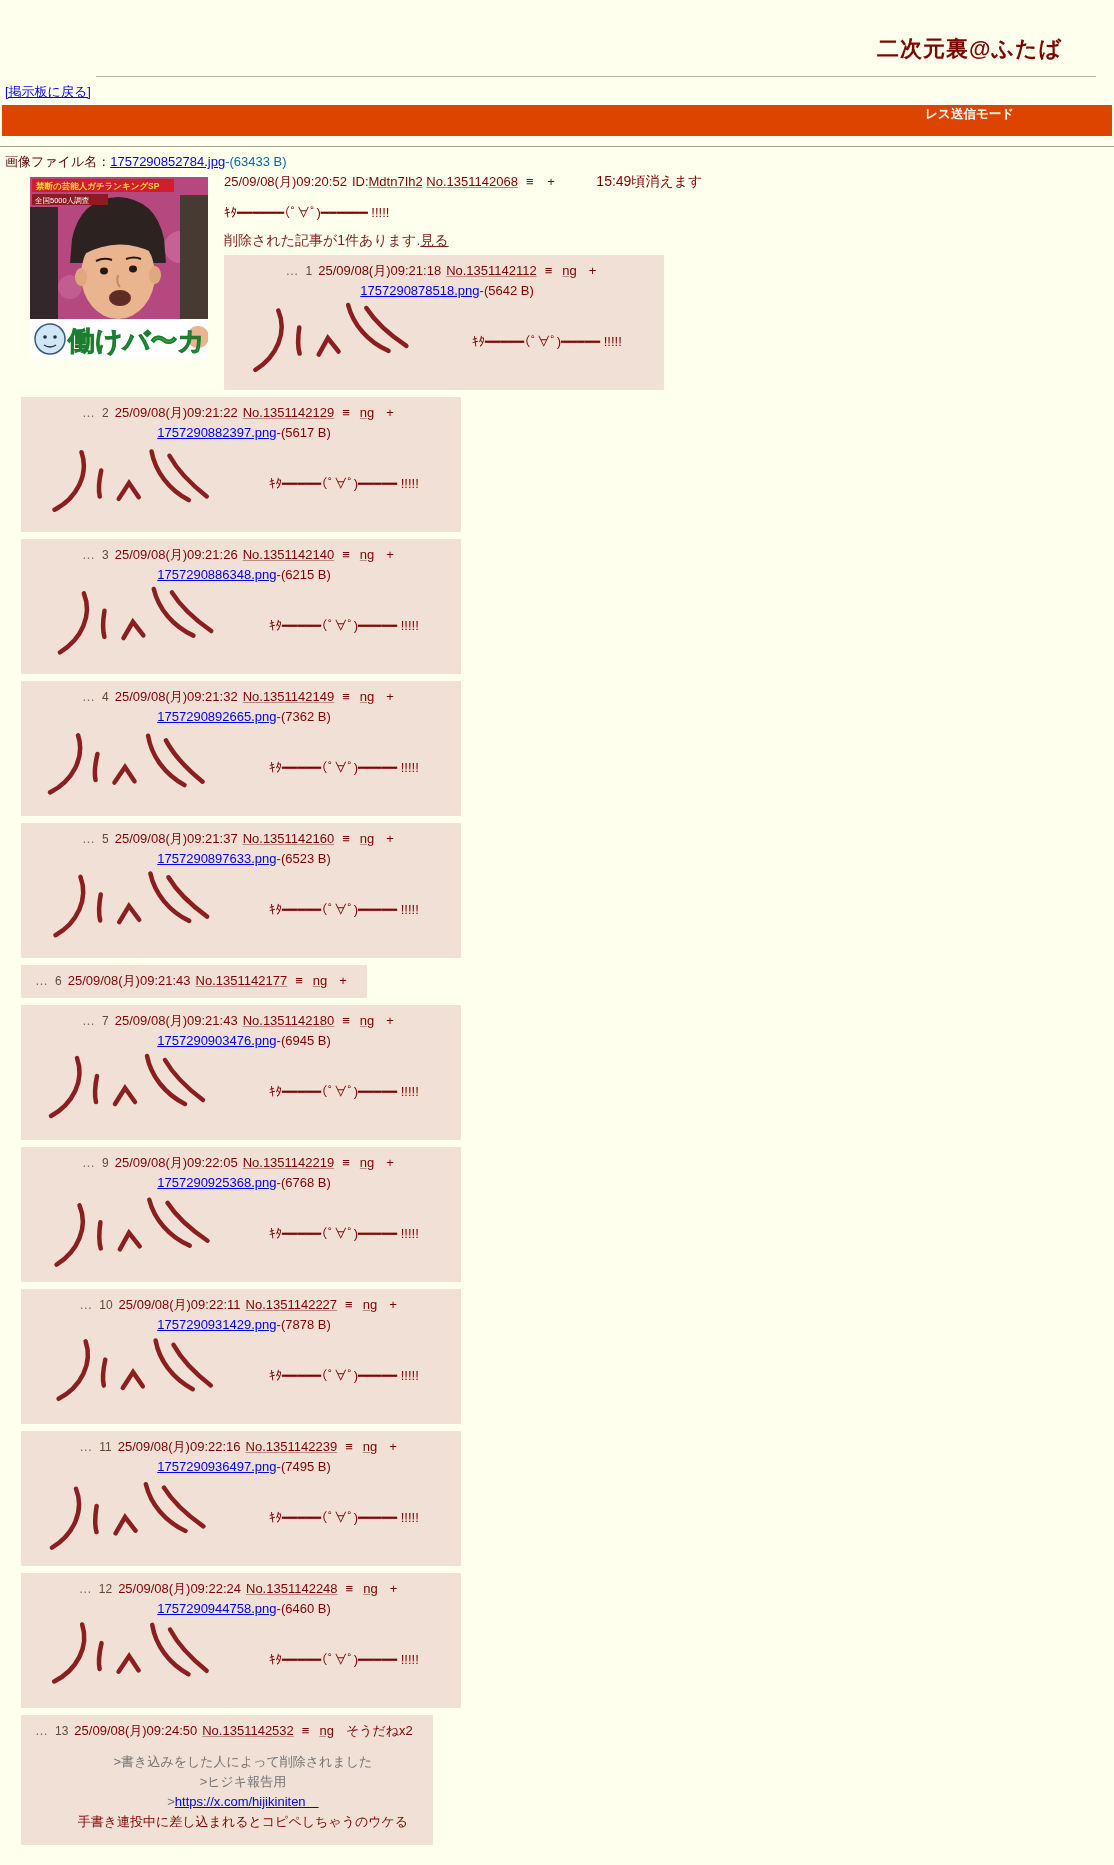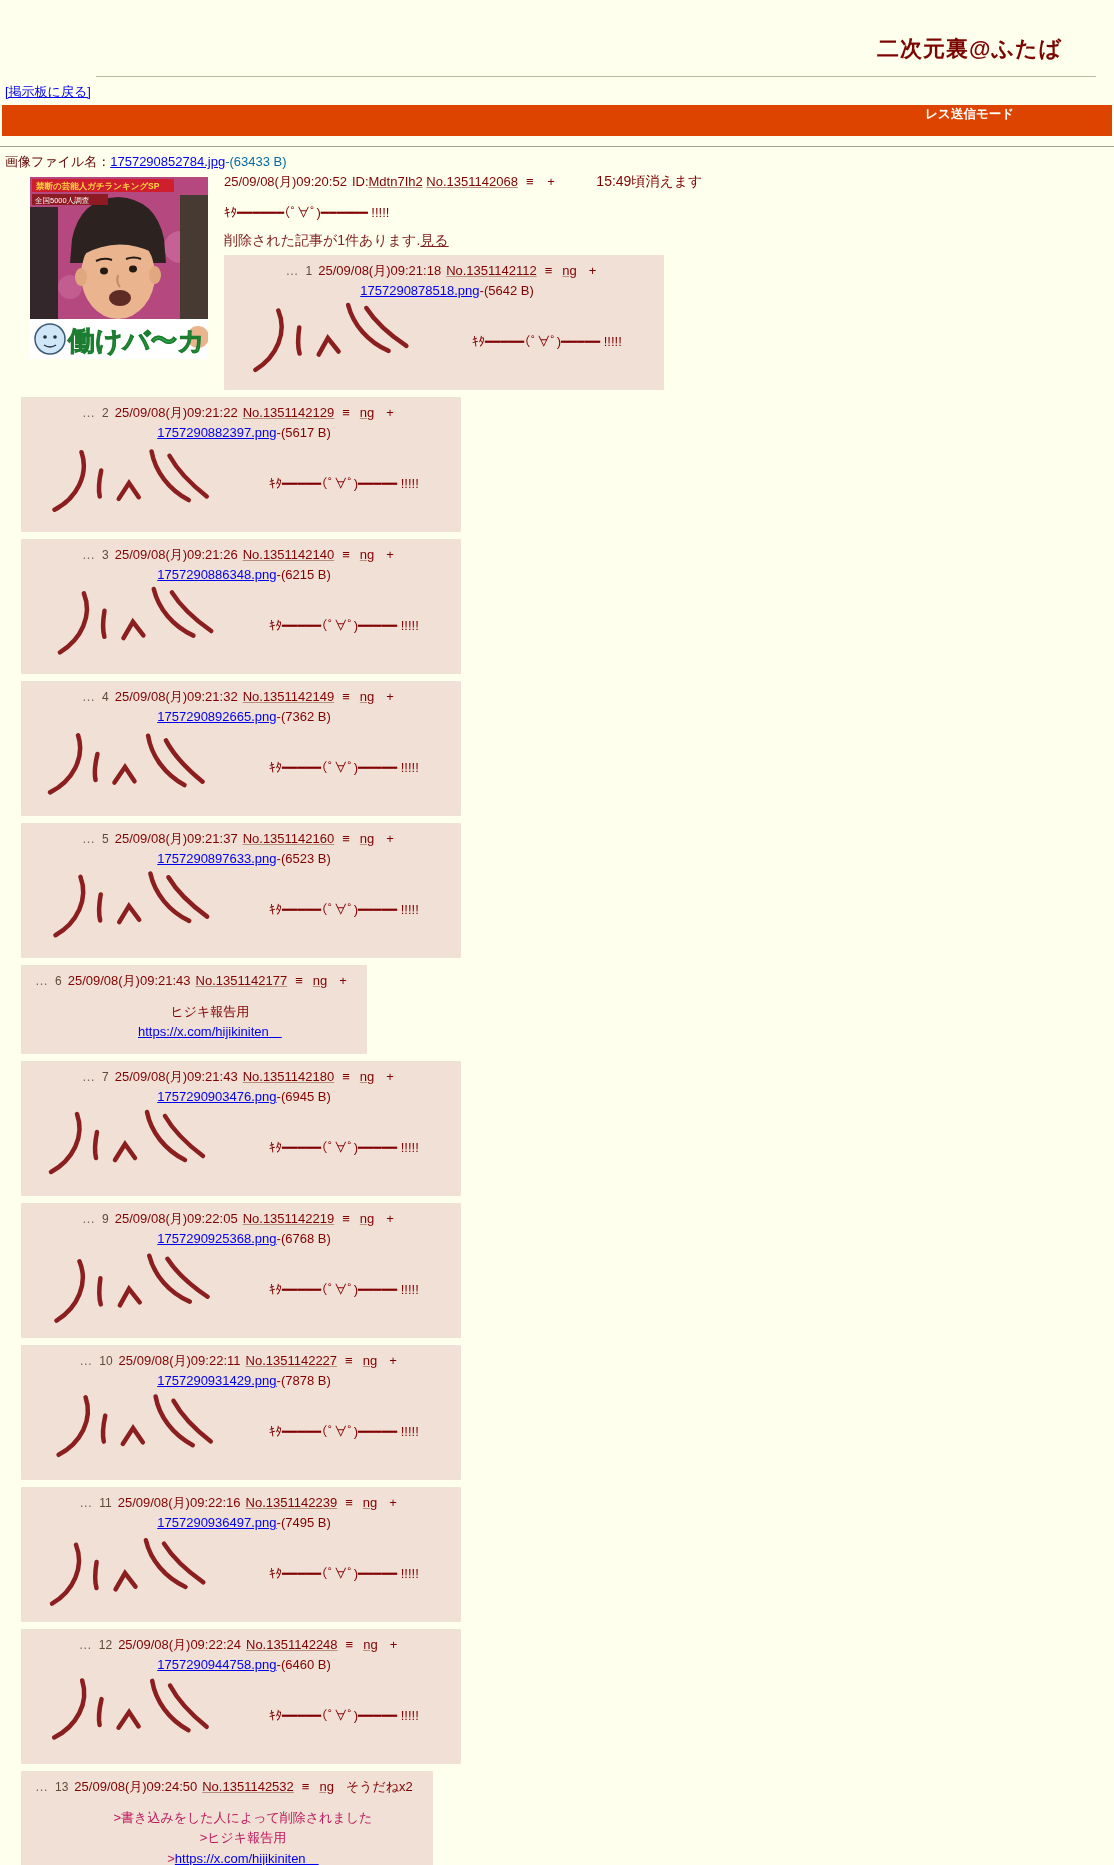--- a/index.html
+++ b/index.html
@@ -43,21 +43,21 @@
     padding:5px 10px 8px 6px;border-radius:1px;vertical-align:top;text-align:center;
   }
   .reply-box.has-image{width:424px;}
   .dots{color:#7d6a58;margin:0 7px 0 2px;}
   .file-line{margin:3px 0 2px 10px;}
   .file-line .fsize{color:#800000;}
   .media{display:flex;align-items:center;margin-top:2px;gap:32px;}
   .sketch{flex:0 0 auto;}
   .comment{margin-left:12px;white-space:nowrap;}
   .reply-body{margin:12px 0 4px 36px;line-height:1.55;}
-  .quote{color:#be185d;}
+  .quote{color:#737373;}
   .clr{clear:both;}
 </style>
 </head>
 <body>
 
 
 
 <div class="title">二次元裏@ふたば</div>
 <hr class="title-hr">
 <a class="backlink">[掲示板に戻る]</a>
@@ -171,24 +171,21 @@
               <g transform="rotate(-1 99 41) translate(4,0)" stroke="#8b1f1f" stroke-width="4.5" fill="none" stroke-linecap="round">
                 <path d="M50,8 C58,30 46,54 24,66"></path>
                 <path d="M70,26 C68,36 67,44 69,52"></path>
                 <path d="M88,54 L98,38 L108,52"></path>
                 <path d="M120,6 C124,26 138,44 158,54"></path>
                 <path d="M138,10 C146,24 160,38 176,50"></path>
               </g>
             </svg>
             <div class="comment">ｷﾀ━━━━━(ﾟ∀ﾟ)━━━━━ !!!!!</div>
           </div></div></div>
-      <div class="reply-row"><div class="reply-box"><div class="post-head"><span class="dots">…</span><span class="num">6</span><span class="dt">25/09/08(月)09:21:43</span><span class="u-thin">No.1351142177</span><span class="menu-ic">≡</span><span class="ng">ng</span><span class="plus">+</span></div><div class="reply-body">
-            <div><span>ヒジキ報告用</span></div>
-            <div><a style="white-space: pre;">https://x.com/hijikiniten　</a></div>
-          </div></div></div>
+      <div class="reply-row"><div class="reply-box"><div class="post-head"><span class="dots">…</span><span class="num">6</span><span class="dt">25/09/08(月)09:21:43</span><span class="u-thin">No.1351142177</span><span class="menu-ic">≡</span><span class="ng">ng</span><span class="plus">+</span></div></div></div>
       <div class="reply-row"><div class="reply-box has-image"><div class="post-head"><span class="dots">…</span><span class="num">7</span><span class="dt">25/09/08(月)09:21:43</span><span class="u-thin">No.1351142180</span><span class="menu-ic">≡</span><span class="ng">ng</span><span class="plus">+</span></div><div class="file-line"><a>1757290903476.png</a><span class="fsize">-(6945 B)</span></div><div class="media">
             <svg class="sketch" width="198" height="82" viewBox="0 0 198 82">
               <g transform="rotate(0 99 41) translate(0,0)" stroke="#8b1f1f" stroke-width="4.5" fill="none" stroke-linecap="round">
                 <path d="M50,8 C58,30 46,54 24,66"></path>
                 <path d="M70,26 C68,36 67,44 69,52"></path>
                 <path d="M88,54 L98,38 L108,52"></path>
                 <path d="M120,6 C124,26 138,44 158,54"></path>
                 <path d="M138,10 C146,24 160,38 176,50"></path>
               </g>
             </svg>

